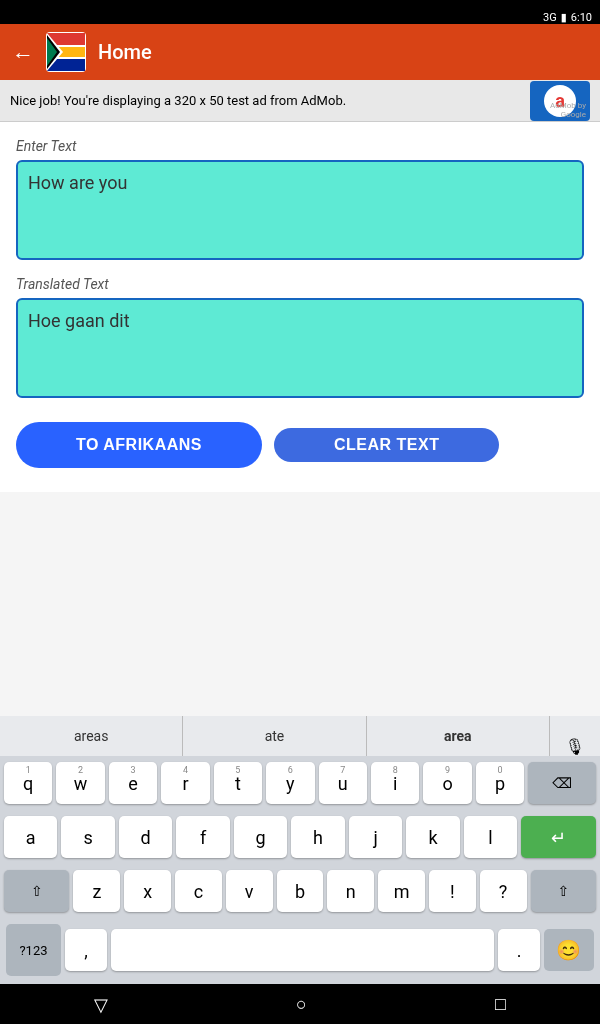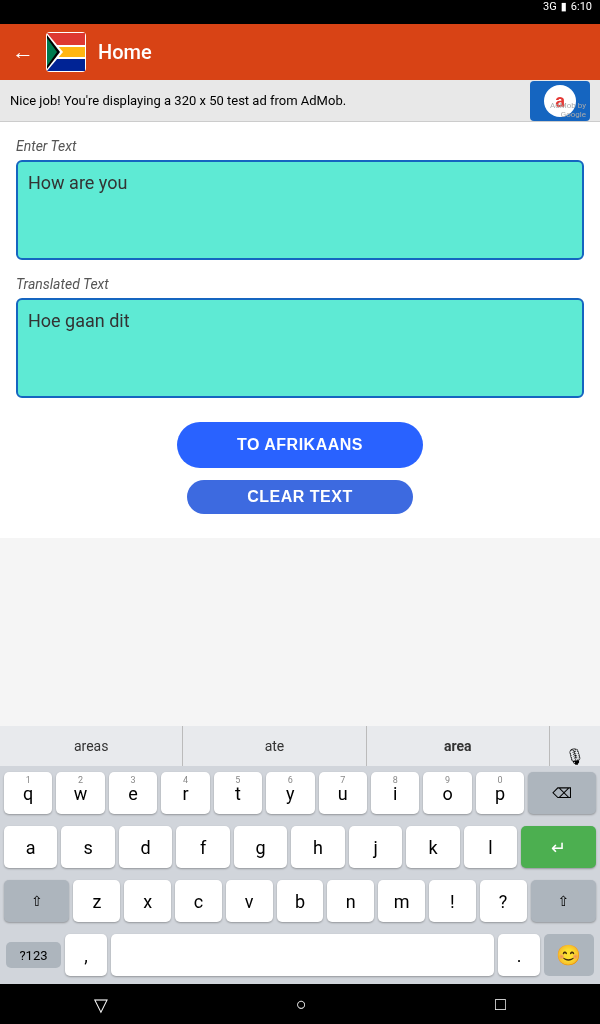--- a/index.html
+++ b/index.html
@@ -1,21 +1,21 @@
 <!DOCTYPE html>
 <html><head>
   <meta charset="utf-8">
   <style>
     * { margin: 0; padding: 0; box-sizing: border-box; }
     body { width: 600px; height: 1024px; font-family: 'Roboto', Arial, sans-serif; background: #f5f5f5; overflow: hidden; }
 
     
     .status-bar {
       background: #000; color: #fff; height: 24px;
-      display: flex; align-items: flex-start; justify-content: flex-end;
+      display: flex; align-items: flex-end; justify-content: flex-end;
       padding: 0 8px; font-size: 11px; gap: 4px;
     }
     .status-bar .left { flex: 1; }
 
     
     .top-bar {
       background: #d84315; height: 56px;
       display: flex; align-items: center; padding: 0 12px; gap: 12px;
     }
     .back-arrow { color: #fff; font-size: 22px; cursor: pointer; }
@@ -54,21 +54,21 @@
       font-size: 14px; color: #555; margin-bottom: 6px; font-style: italic;
     }
     .text-box {
       border: 2px solid #1565C0; border-radius: 6px;
       padding: 10px; min-height: 100px; margin-bottom: 16px;
       font-size: 18px; color: #333; background: #5eead4;
     }
 
     
     .button-row {
-      display: flex; flex-direction: column; align-items: center; gap: 12px;
+      display: flex; flex-direction: row; align-items: center; gap: 12px;
       padding: 8px 0;
     }
     .btn-primary {
       background: #2962ff; color: #fff; border: none;
       border-radius: 30px; padding: 14px 60px;
       font-size: 16px; font-weight: 600; cursor: pointer;
       letter-spacing: 0.5px; min-width: 200px; text-align: center;
     }
     .btn-clear {
       background: #3d6ae0; color: #fff; border: none;
@@ -112,21 +112,21 @@
       background: #adb5bd; flex: 1.4; font-size: 14px;
     }
     .key-return {
       background: #4caf50; color: #fff; flex: 1.4;
     }
     .key-space {
       flex: 5; background: #fff; height: 42px; margin: 2px; border-radius: 5px;
       box-shadow: 0 1px 2px rgba(0,0,0,0.3);
     }
     .key-bottom {
-      background: #adb5bd; flex: 0 0 55px; height: 26px; margin: 2px; border-radius: 5px;
+      background: #adb5bd; flex: 0 0 55px; height: 52px; margin: 2px; border-radius: 5px;
       display: flex; align-items: center; justify-content: center; font-size: 13px; cursor: pointer;
     }
     .key-period {
       background: #fff; flex: 0 0 42px; height: 42px; margin: 2px; border-radius: 5px;
       display: flex; align-items: center; justify-content: center; font-size: 18px; cursor: pointer;
       box-shadow: 0 1px 2px rgba(0,0,0,0.3);
     }
     .key-emoji {
       background: #adb5bd; flex: 0 0 50px; height: 42px; margin: 2px; border-radius: 5px;
       display: flex; align-items: center; justify-content: center; font-size: 20px; cursor: pointer;

